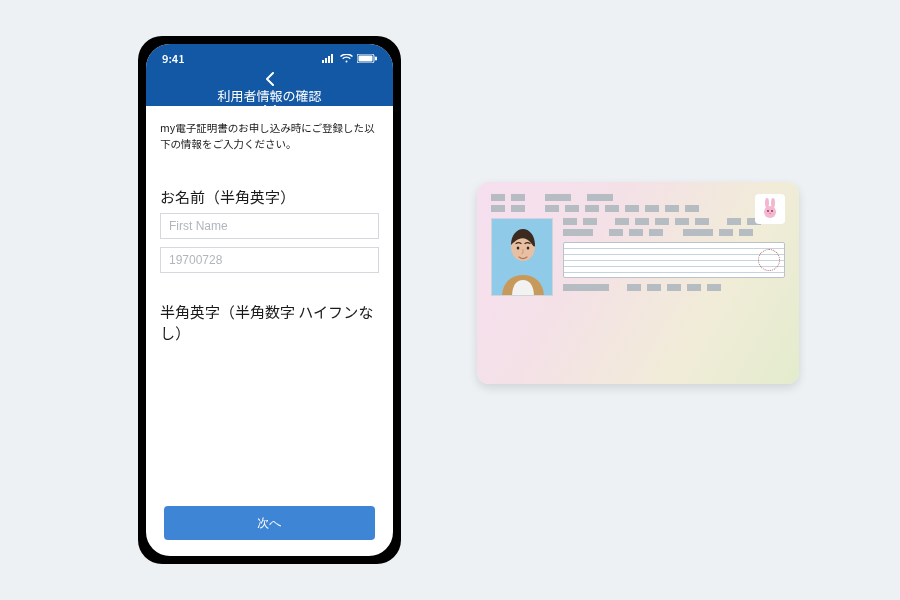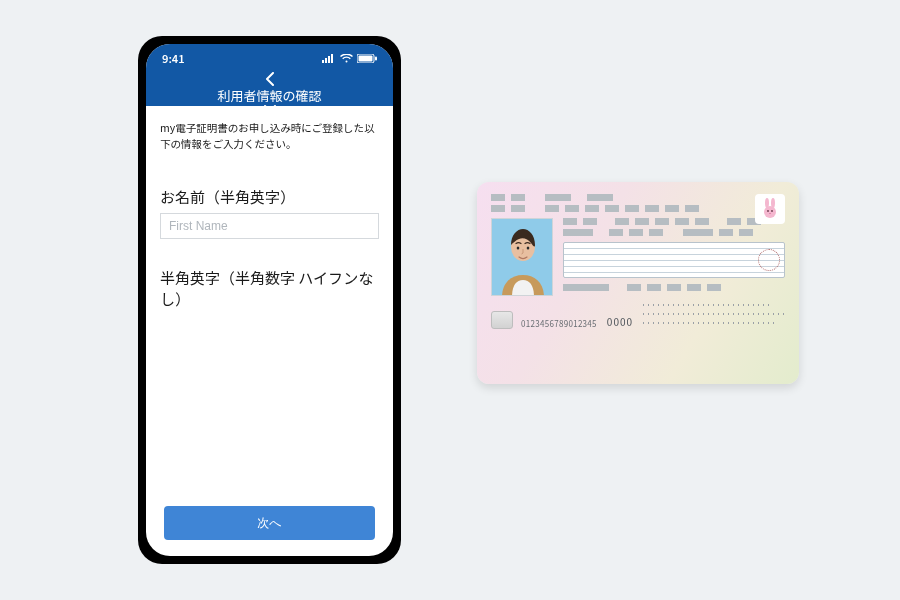--- a/index.html
+++ b/index.html
@@ -181,20 +181,21 @@
           </svg>
       </span>
     </div>
 
     <div class="form-body">
       <div class="instruction">my電子証明書のお申し込み時にご登録した以下の情報をご入力ください。</div>
 
       <div class="field-label">お名前（半角英字）</div>
       <input class="text-input" placeholder="First Name" style="">
 
+      <input class="text-input" placeholder="19700728" style="">
 
       <div class="field-label">半角英字（半角数字 ハイフンなし）</div>
 
       <div class="spacer"></div>
       <button class="primary-btn">次へ</button>
     </div>
 
   </div>
 </div>
 
@@ -282,24 +283,14 @@
         <span style="width:6px"></span>
         <span class="gblock" style="width:14px"></span>
           <span class="gblock" style="width:14px"></span>
           <span class="gblock" style="width:14px"></span>
           <span class="gblock" style="width:14px"></span>
           <span class="gblock" style="width:14px"></span>
       </div>
     </div>
   </div>
 
-  <div class="card-bottom">
-    <div class="chip"></div>
-    <span class="card-serial">0123456789012345</span>
-    <span class="card-zeros">0000</span>
-    <div class="dot-rows">
-      <div class="dot-line" style="width:90%"></div>
-      <div class="dot-line" style="width:100%"></div>
-      <div class="dot-line" style="width:95%"></div>
-    </div>
-  </div>
 
 </div>
 
 </body></html>

